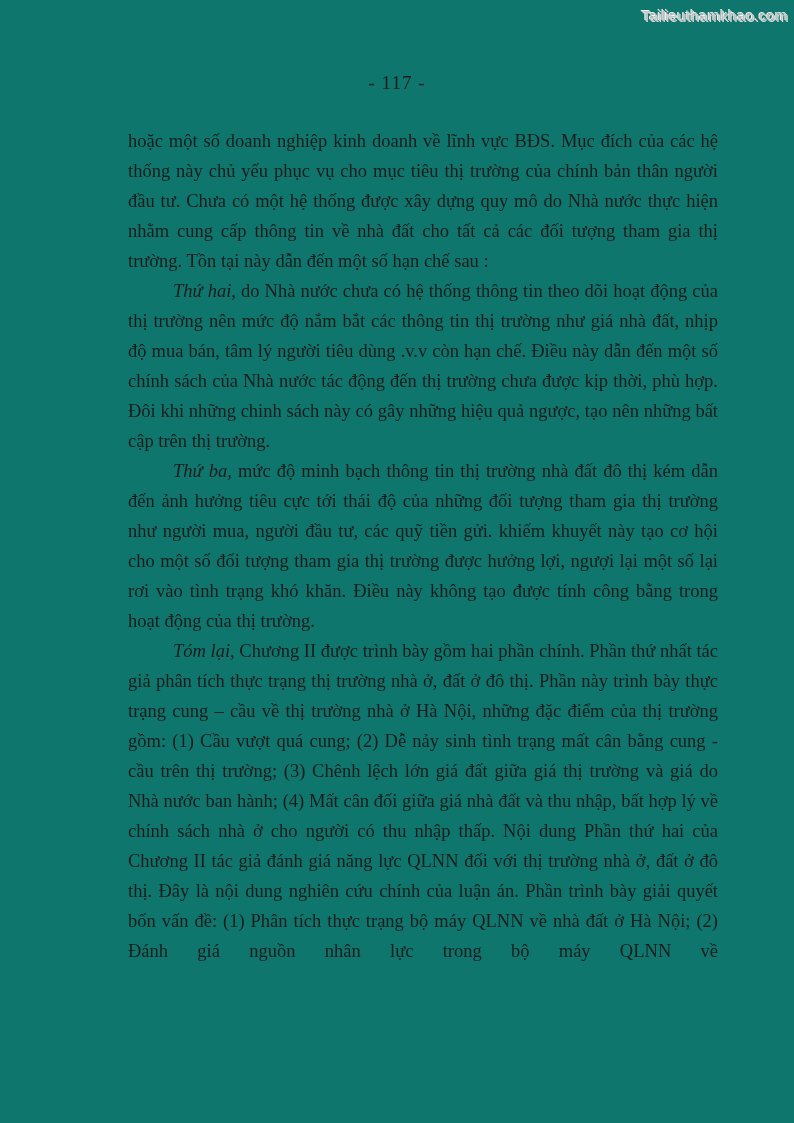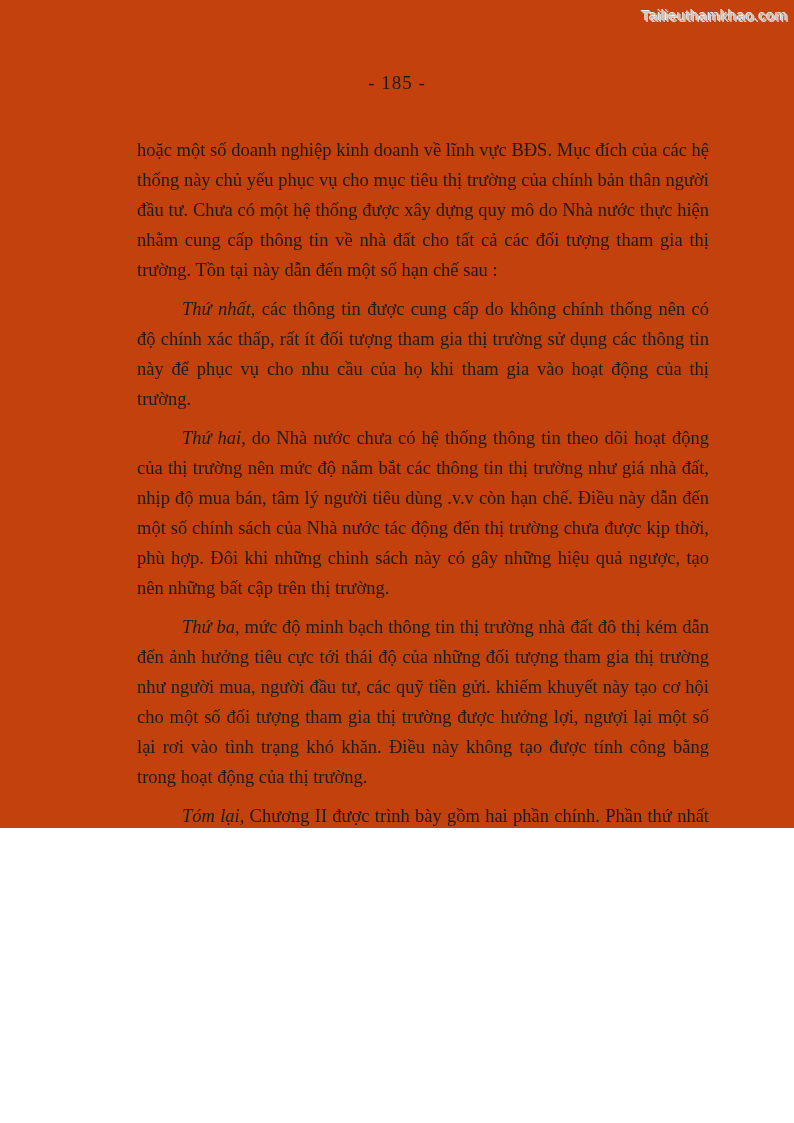--- a/index.html
+++ b/index.html
@@ -3,22 +3,22 @@
 <meta charset="utf-8">
 <style>
   html, body {
     margin: 0;
     padding: 0;
     background: #ffffff;
   }
   .page {
     position: relative;
     width: 794px;
-    height: 828px;
-    background: #c2410c;
+    height: 1123px;
+    background: #0f766e;
     overflow: hidden;
     font-family: "Liberation Serif", serif;
     color: #1c1c1c;
   }
   .watermark {
     position: absolute;
     top: 7px;
     right: 6px;
     font-family: "Liberation Sans", sans-serif;
     font-size: 15px;
@@ -41,21 +41,21 @@
     position: absolute;
     left: 128px;
     top: 126px;
     width: 590px;
     font-size: 18.5px;
     line-height: 30px;
     text-align: justify;
     color: #1c1c1c;
   }
   .para {
-    margin: 9px;
+    margin: 0;
     padding: 0;
     text-indent: 45px;
   }
   .para.no-indent {
     text-indent: 0;
   }
   .para.continued {
     text-align-last: justify;
     -moz-text-align-last: justify;
   }
@@ -67,27 +67,26 @@
     font-weight: normal;
   }
 </style>
 </head>
 <body>
 
 <div class="page">
 
   <div class="watermark">Tailieuthamkhao.com</div>
 
-  <div class="page-number">- 185 -</div>
+  <div class="page-number">- 117 -</div>
 
   <div class="body-text">
 
     <p class="para no-indent"><span>hoặc một số doanh nghiệp kinh doanh về lĩnh vực BĐS. Mục đích của các hệ thống này chủ yếu phục vụ cho mục tiêu thị trường của chính bản thân người đầu tư. Chưa có một hệ thống được xây dựng quy mô do Nhà nước thực hiện nhằm cung cấp thông tin về nhà đất cho tất cả các đối tượng tham gia thị trường. Tồn tại này dẫn đến một số hạn chế sau :</span></p>
 
-    <p class="para"><span class="lead-italic">Thứ nhất,</span> <span>các thông tin được cung cấp do không chính thống nên có độ chính xác thấp, rất ít đối tượng tham gia thị trường sử dụng các thông tin này để phục vụ cho nhu cầu của họ khi tham gia vào hoạt động của thị trường.</span></p>
 
     <p class="para"><span class="lead-italic">Thứ hai,</span> <span>do Nhà nước chưa có hệ thống thông tin theo dõi hoạt động của thị trường nên mức độ nắm bắt các thông tin thị trường như giá nhà đất, nhịp độ mua bán, tâm lý người tiêu dùng .v.v còn hạn chế. Điều này dẫn đến một số chính sách của Nhà nước tác động đến thị trường chưa được kịp thời, phù hợp. Đôi khi những chinh sách này có gây những hiệu quả ngược, tạo nên những bất cập trên thị trường.</span></p>
 
     <p class="para"><span class="lead-italic">Thứ ba,</span> <span>mức độ minh bạch thông tin thị trường nhà đất đô thị kém dẫn đến ảnh hưởng tiêu cực tới thái độ của những đối tượng tham gia thị trường như người mua, người đầu tư, các quỹ tiền gửi. khiếm khuyết này tạo cơ hội cho một số đối tượng tham gia thị trường được hưởng lợi, ngượi lại một số lại rơi vào tình trạng khó khăn. Điều này không tạo được tính công bằng trong hoạt động của thị trường.</span></p>
 
     <p class="para continued"><span class="lead-bold-italic">Tóm lại,</span> <span>Chương II được trình bày gồm hai phần chính. Phần thứ nhất tác giả phân tích thực trạng thị trường nhà ở, đất ở đô thị. Phần này trình bày thực trạng cung – cầu về thị trường nhà ở Hà Nội, những đặc điểm của thị trường gồm: (1) Cầu vượt quá cung; (2) Dễ nảy sinh tình trạng mất cân bằng cung - cầu trên thị trường; (3) Chênh lệch lớn giá đất giữa giá thị trường và giá do Nhà nước ban hành; (4) Mất cân đối giữa giá nhà đất và thu nhập, bất hợp lý về chính sách nhà ở cho người có thu nhập thấp. Nội dung Phần thứ hai của Chương II tác giả đánh giá năng lực QLNN đối với thị trường nhà ở, đất ở đô thị. Đây là nội dung nghiên cứu chính của luận án. Phần trình bày giải quyết bốn vấn đề: (1) Phân tích thực trạng bộ máy QLNN về nhà đất ở Hà Nội; (2) Đánh giá nguồn nhân lực trong bộ máy QLNN về</span></p>
 
   </div>
 
 </div>

